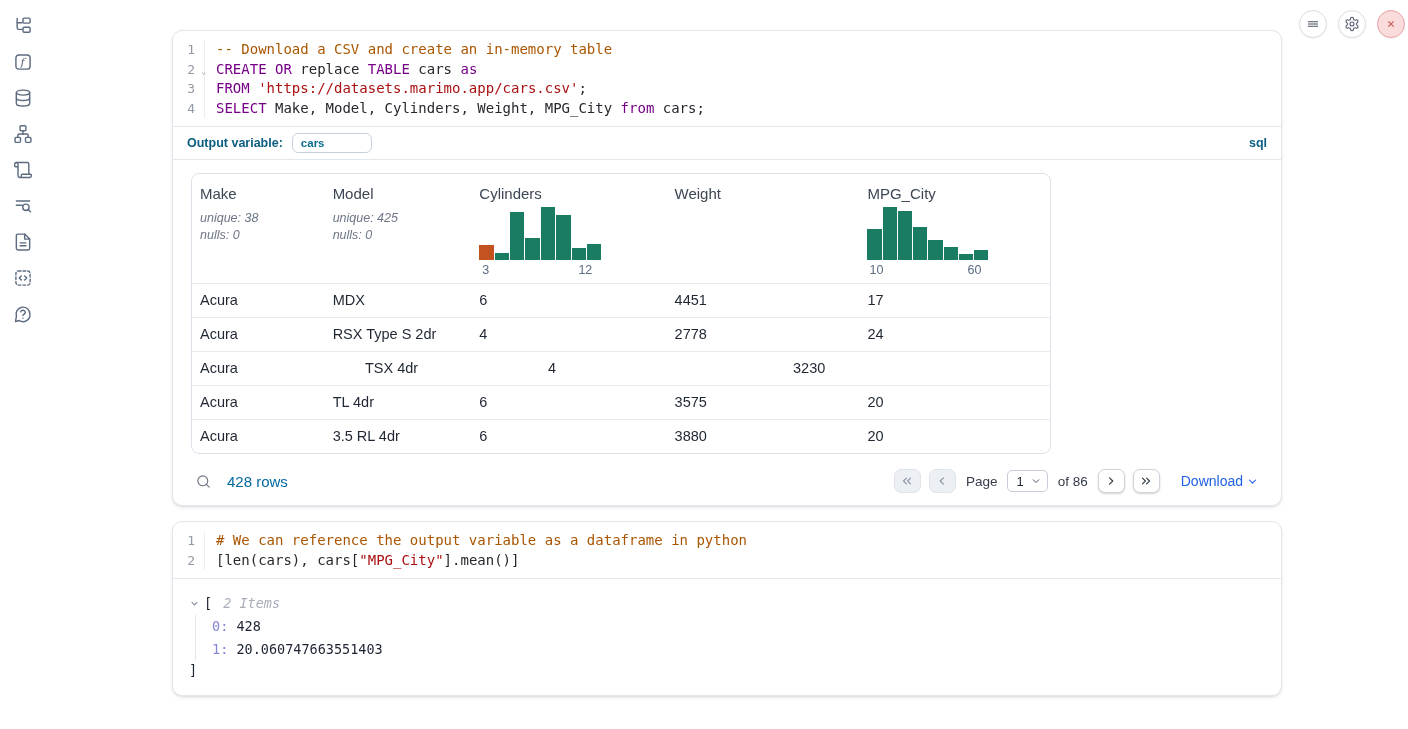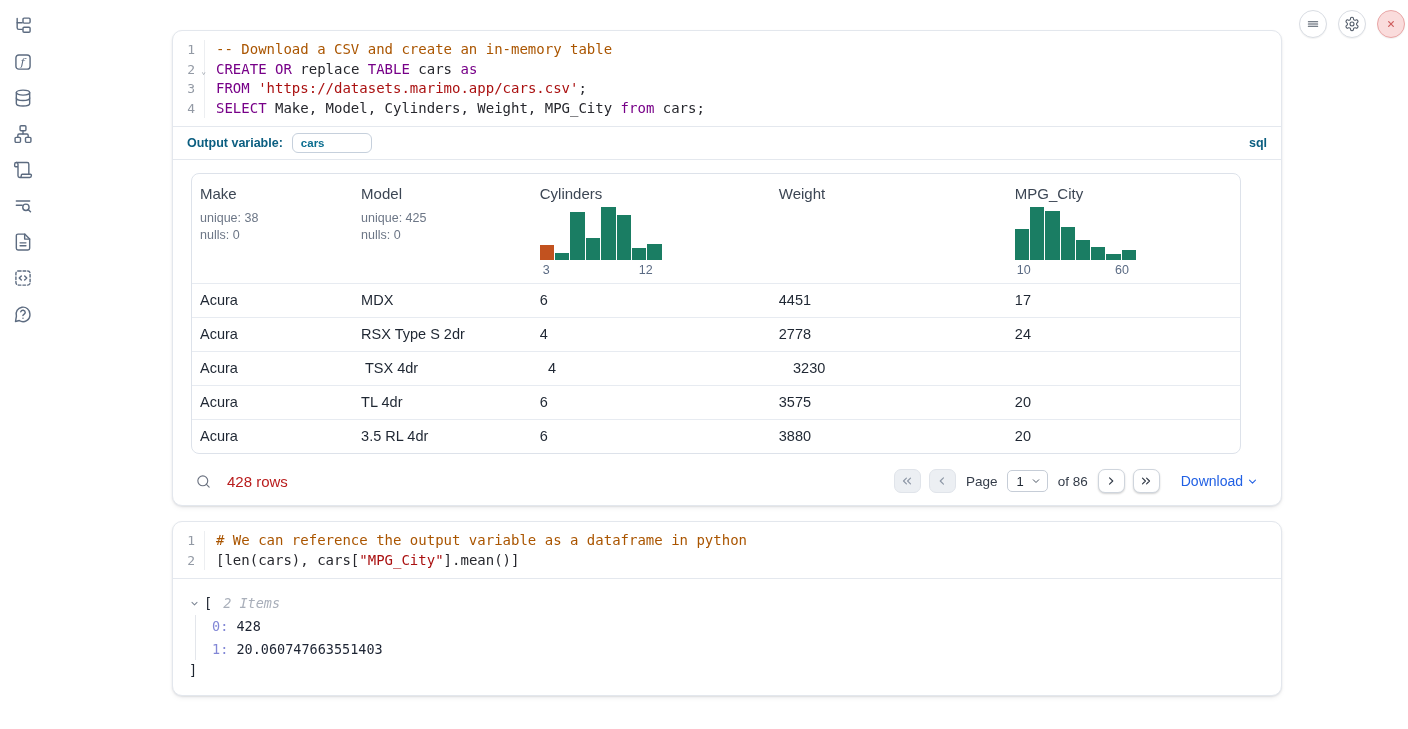--- a/index.html
+++ b/index.html
@@ -40,44 +40,44 @@
   
   .outvar-row { border-top:1px solid #e4e8ee; padding:6px 14px; display:flex;
     align-items:center; gap:9px; }
   .outvar-label { font-size:12.5px; font-weight:700; color:#0b5e80; }
   .outvar-input { width:80px; height:20px; border:1px solid #c6d0dc; border-radius:6px;
     font:700 11.5px "Liberation Sans", sans-serif; color:#0b6e90; padding:0 8px; outline:none; }
   .lang-badge { margin-left:auto; font-size:12.5px; font-weight:600; color:#0b5e80; }
 
   
   .output-section { border-top:1px solid #e4e8ee; padding:13px 18px 8px; }
-  .data-table { width:1050px; border:1px solid #dde2ea; border-radius:8px; overflow:hidden; }
+  .data-table { width:860px; border:1px solid #dde2ea; border-radius:8px; overflow:hidden; }
   .thead { display:flex; }
   .th { padding:11px 8px 6px; cursor:pointer; }
   .th-label { font-size:15px; color:#3c4654; }
-  .th-meta { margin-top:8px; font-size:12.5px; color:#6c7686; line-height:1.35; }
+  .th-meta { margin-top:8px; font-size:12.5px; color:#6c7686; line-height:1.35;font-style:italic; }
   .col-0 { width:165px; } .col-1 { width:183px; } .col-2 { width:245px; }
   .col-3 { width:242px; } .col-4 { width:239px; }
   .hist { margin-top:5px; }
   .col-2 .hist { width:122px; } .col-3 .hist { width:133px; } .col-4 .hist { width:121px; }
   .hist-bars { display:flex; align-items:flex-end; gap:1px; height:53px; }
   .hist-bar { flex:1; }
   .hist-axis { display:flex; justify-content:space-between; font-size:12.5px;
     color:#5b6b84; margin-top:3px; }
   .col-2 .hist-axis { padding:0 9px 0 3px; }
   .col-3 .hist-axis { padding:0 20px 0 2px; }
   .col-4 .hist-axis { padding:0 7px 0 2px; }
   .tr { display:flex; border-top:1px solid #e7ebf1; cursor:pointer;align-items:center; }
   .td { padding:0 8px; height:33px; line-height:33px; font-size:14.5px; color:#1f2733;
     white-space:nowrap; overflow:hidden; }
 
   
   .table-footer { display:flex; align-items:center; padding:15px 4px 4px; }
   .search-wrap { color:#6b7280; display:flex; cursor:pointer; }
-  .rows-count { margin-left:15px; font-size:15px; color:#b91c1c; }
+  .rows-count { margin-left:15px; font-size:15px; color:#0369a1; }
   .pager { margin-left:auto; display:flex; align-items:center; gap:8px; }
   .pg-btn { width:27px; height:24px; border-radius:7px; display:flex; align-items:center;
     justify-content:center; cursor:pointer; }
   .pg-btn.disabled { background:#eceff3; border:1px solid #e0e4ea; color:#8d97a6; }
   .pg-btn.enabled { background:#fff; border:1px solid #cfd5dd;
     box-shadow:0 1px 2px rgba(0,0,0,.18); color:#343c49; }
   .page-label, .page-total { font-size:13.5px; color:#343c49; margin:0 2px; }
   .page-select { border:1px solid #c6cdd7; border-radius:5px; height:22px; display:flex;
     align-items:center; padding:0 5px 0 8px; font-size:13px; gap:6px; color:#1f2733;
     cursor:pointer; background:#fff; }

